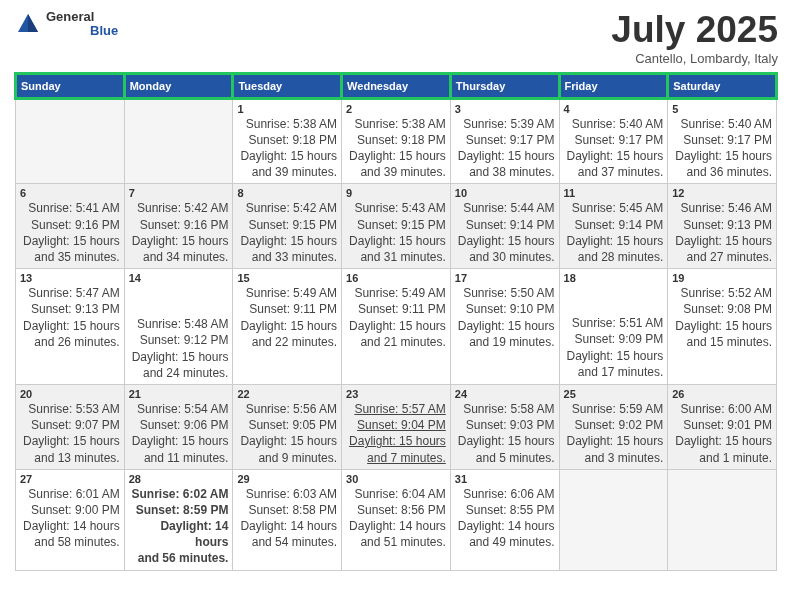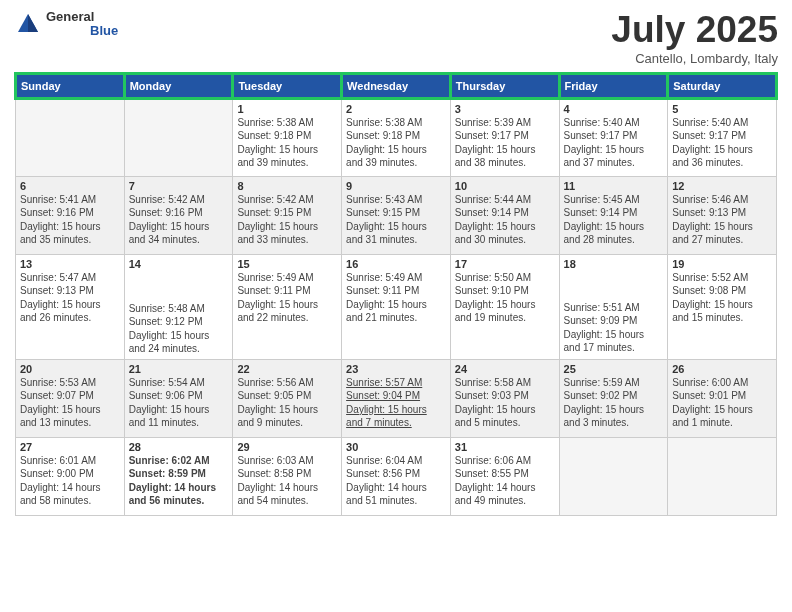--- a/index.html
+++ b/index.html
@@ -87,23 +87,24 @@
       background: #f5f5f5;
     }
     .day-num {
       font-size: 11px;
       font-weight: bold;
       color: #333;
       display: block;
       margin-bottom: 1px;
     }
     .day-info {
-      font-size: 10px;
+      font-size: 12px;
       color: #444;
       line-height: 1.35;
+      text-align: right;
     }
     .alt-row td {
       background: #f0f0f0;
     }
   </style>
 </head>
 <body>
 
 <div class="page">
   <div class="header">

